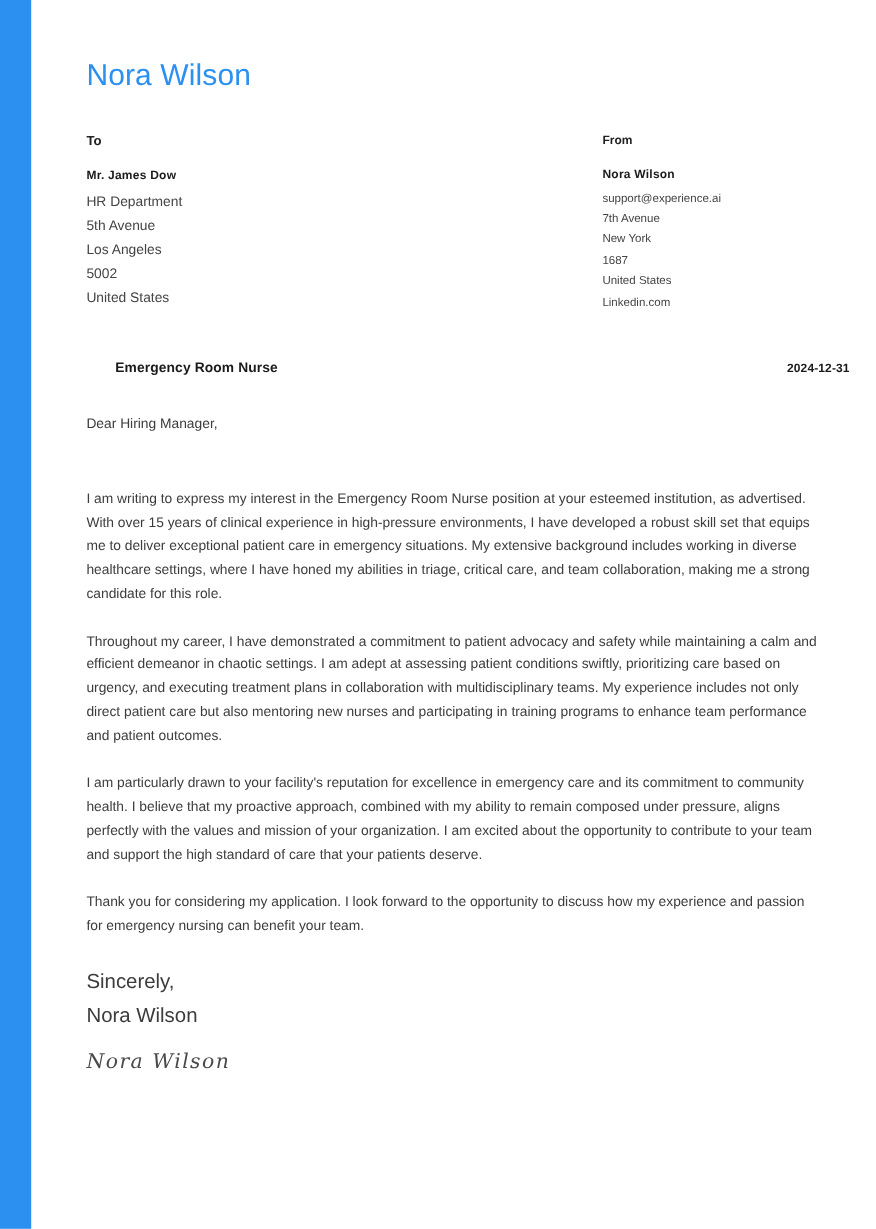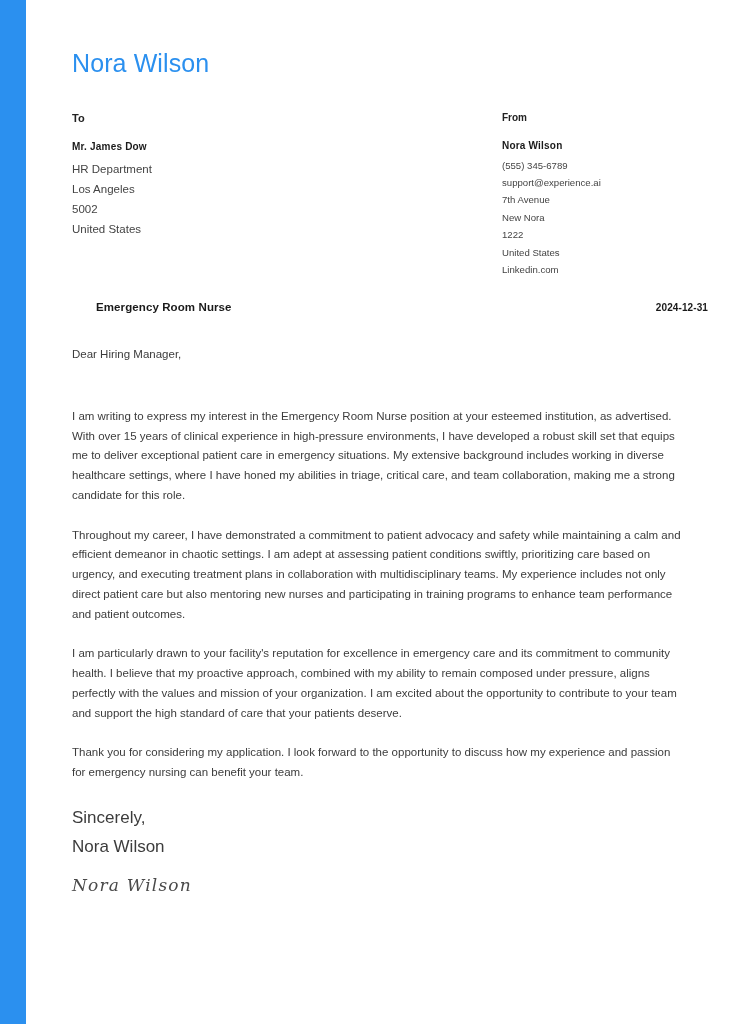--- a/index.html
+++ b/index.html
@@ -165,33 +165,33 @@
   <div id="accent-bar"></div>
 
   <div id="content">
 
     <div class="doc-name">Nora Wilson</div>
 
     <div class="addr-block addr-to">
       <div class="addr-label">To</div>
       <div class="addr-name">Mr. James Dow</div>
       <div class="addr-line">HR Department</div>
+      <div class="addr-line">5th Avenue</div>
       <div class="addr-line">Los Angeles</div>
       <div class="addr-line">5002</div>
       <div class="addr-line">United States</div>
     </div>
 
     <div class="addr-block addr-from">
       <div class="addr-label">From</div>
       <div class="addr-name">Nora  Wilson</div>
-      <div class="addr-line">(555) 345-6789</div>
       <div class="addr-line">support@experience.ai</div>
       <div class="addr-line">7th Avenue</div>
-      <div class="addr-line">New Nora</div>
-      <div class="addr-line">1222</div>
+      <div class="addr-line">New York</div>
+      <div class="addr-line">1687</div>
       <div class="addr-line">United States</div>
       <div class="addr-line">Linkedin.com</div>
     </div>
 
     <div id="subject-row">
       <div class="subject-title">Emergency Room Nurse</div>
       <div class="subject-date">2024-12-31</div>
     </div>
 
     <div id="letter-body">

